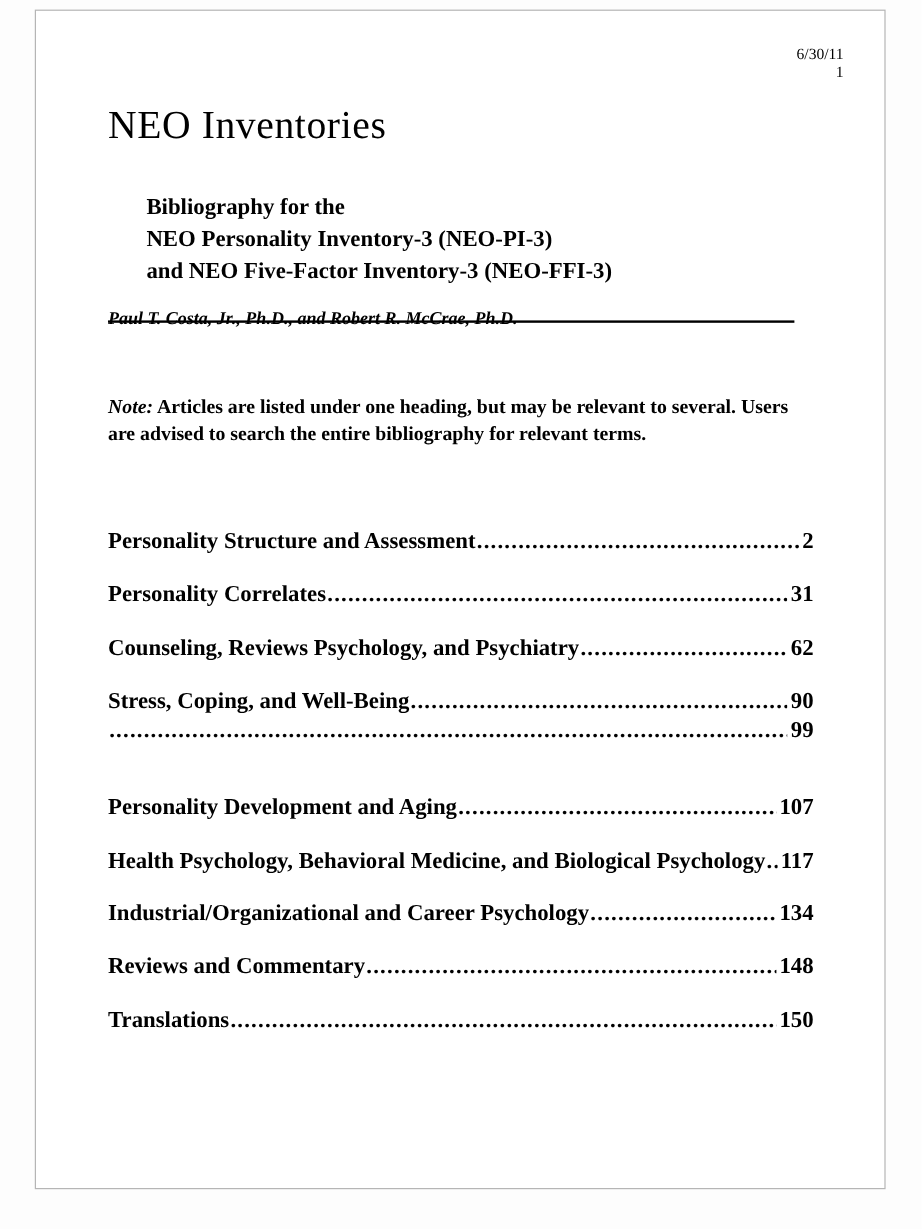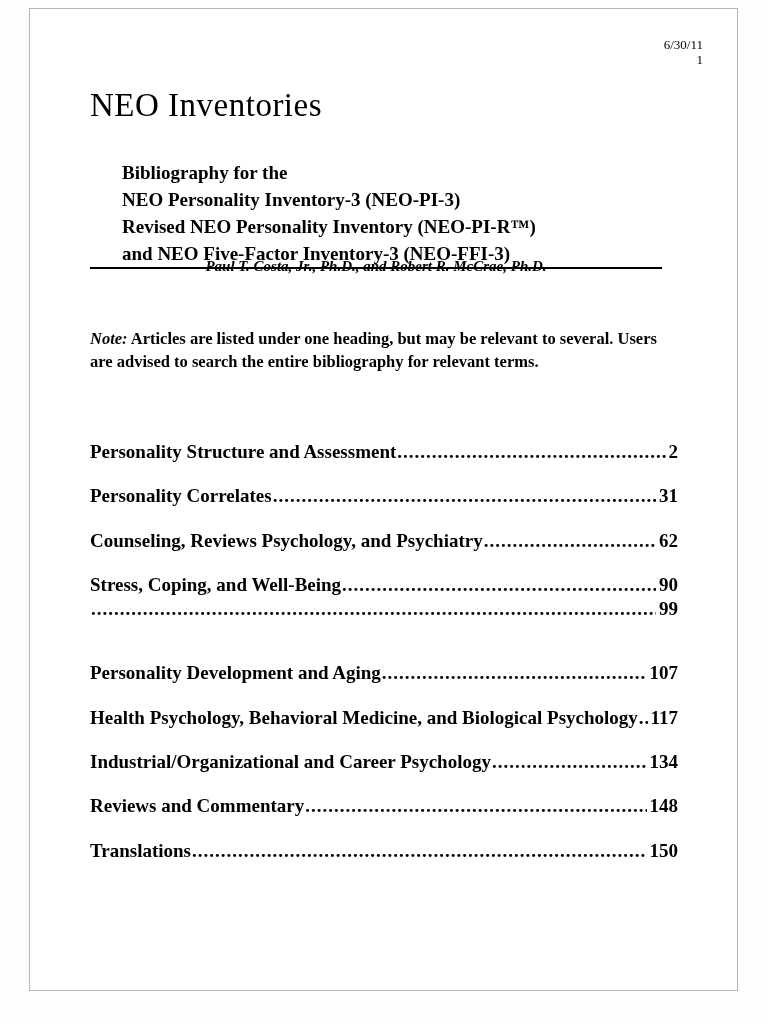--- a/index.html
+++ b/index.html
@@ -62,21 +62,20 @@
   .author-rule {
     border-top: 2px solid #000;
     width: 100%;
   }
   .authors {
     margin-top: -11px;
     font-size: 15px;
     font-weight: 700;
     font-style: italic;
     white-space: nowrap;
-    text-align: center;
   }
   .note {
     position: absolute;
     top: 318px;
     left: 0;
     width: 575px;
     font-size: 16.5px;
     font-weight: 700;
     line-height: 23px;
   }
@@ -126,21 +125,20 @@
     <div>6/30/11</div>
     <div>1</div>
   </div>
 
   <div class="content">
     <h1 class="doc-title">NEO Inventories</h1>
 
     <div class="subtitle">
       <div>Bibliography for the</div>
       <div>NEO Personality Inventory-3 (NEO-PI-3)</div>
-      <div>Revised NEO Personality Inventory (NEO-PI-R™)</div>
       <div>and NEO Five-Factor Inventory-3 (NEO-FFI-3)</div>
     </div>
 
     <div class="author-block">
       <div class="author-rule"></div>
       <div class="authors">Paul T. Costa, Jr., Ph.D., and Robert R. McCrae, Ph.D.</div>
     </div>
 
     <p class="note">
       <span class="note-label">Note:</span><span> Articles are listed under one heading, but may be relevant to several. Users are advised to search the entire bibliography for relevant terms.</span>

